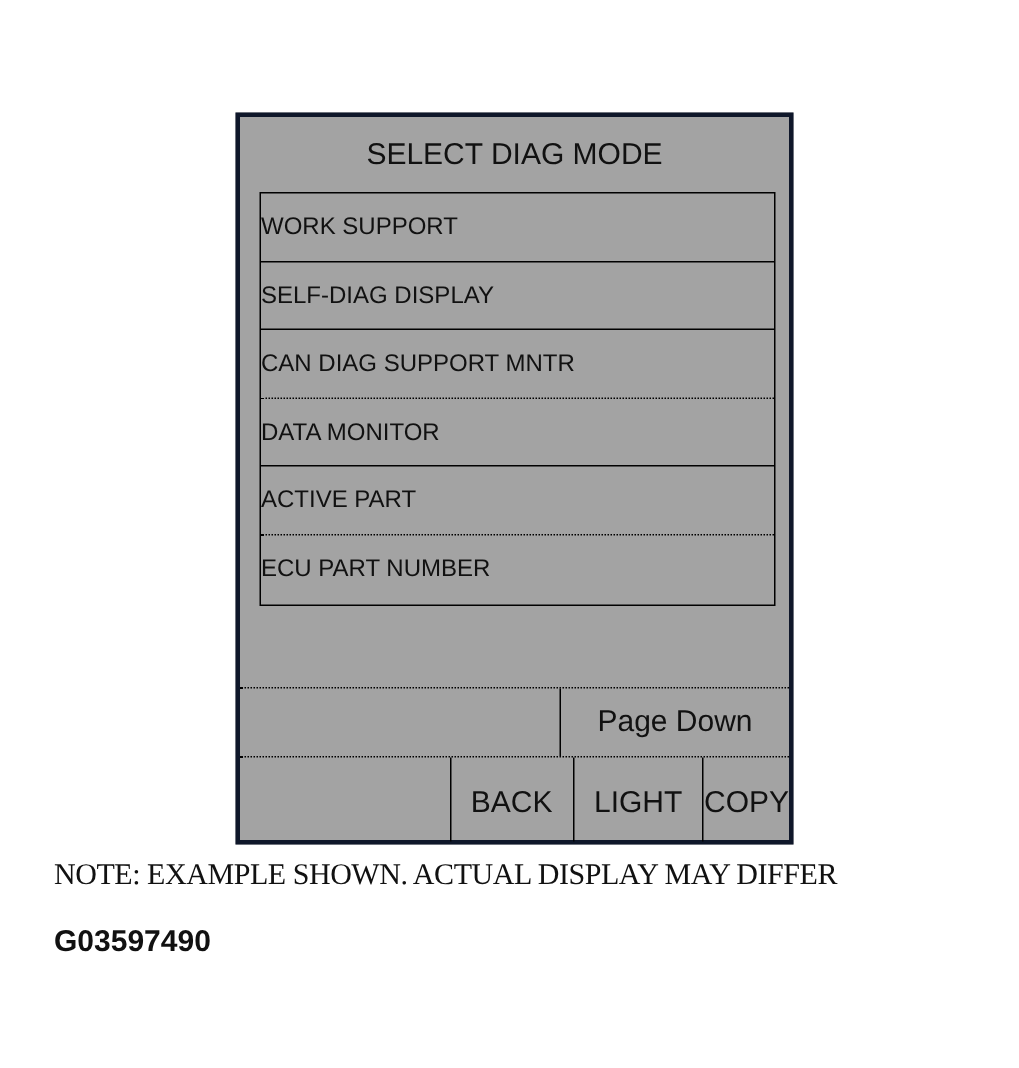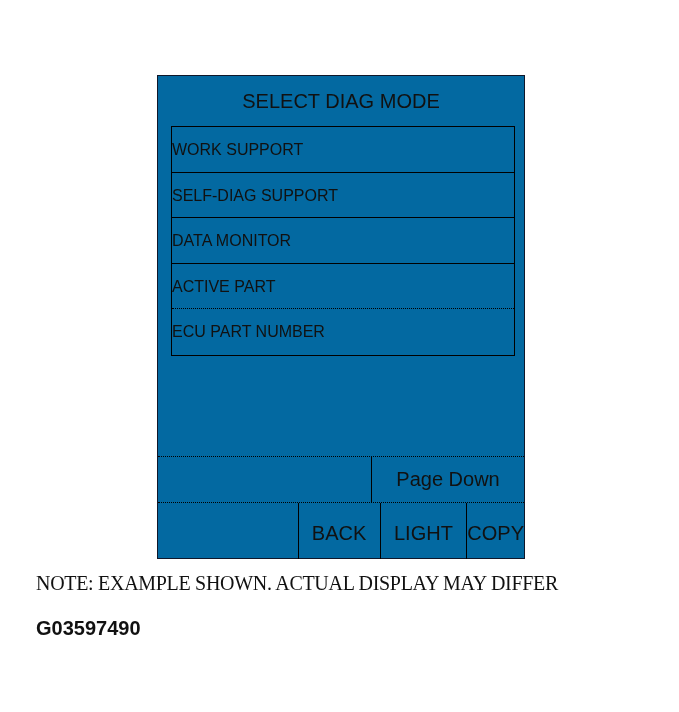--- a/index.html
+++ b/index.html
@@ -1,17 +1,17 @@
 <!DOCTYPE html>
 <html><head>
 <meta charset="utf-8">
 <style>
   html, body { margin: 0; padding: 0; background: #ffffff; }
   body { width: 679px; height: 712px; position: relative; font-family: "Liberation Sans", sans-serif; color: #111; }
-  .frame { position: absolute; left: 157px; top: 75px; width: 366px; height: 482px; border: 1px solid #0f172a; background: #0369a1; }
+  .frame { position: absolute; left: 157px; top: 75px; width: 366px; height: 482px; border: 3px solid #0f172a; background: #a3a3a3; }
   .title { position: absolute; left: 0; right: 0; top: 14px; text-align: center; font-size: 20px; }
   .menu { position: absolute; left: 13px; top: 50px; width: 342px; border: 1px solid #000; }
   .menu-item { height: 45.6px; line-height: 46px; text-align: left; font-size: 16px; border-bottom: 1px solid #000; cursor: pointer; box-sizing: border-box; }
   .menu-item:last-child { border-bottom: none; }
   .menu-item.dotted { border-bottom: 1px dotted #000; }
   .bottom { position: absolute; left: 0; right: 0; top: 380px; border-top: 1px dotted #000; }
   .row1 { display: flex; height: 45px; border-bottom: 1px dotted #000; padding-left: 32px; }
   .row1 .empty { width: 181px; border-right: 1px solid #000; }
   .row1 .pgdn { flex: 1; text-align: center; line-height: 45px; font-size: 20px; cursor: pointer; }
   .row2 { display: flex; height: 56px; padding-left: 48px; }
@@ -24,21 +24,22 @@
   .note { position: absolute; left: 36px; top: 572px; font-size: 20px; letter-spacing: -0.3px; font-family: Liberation Serif, serif; }
   .code { position: absolute; left: 36px; top: 617px; font-size: 20px; font-weight: bold; }
 </style>
 </head>
 <body>
 
 <div class="frame">
   <div class="title">SELECT DIAG MODE</div>
   <div class="menu">
     <div class="menu-item">WORK SUPPORT</div>
-    <div class="menu-item">SELF-DIAG SUPPORT</div>
+    <div class="menu-item">SELF-DIAG DISPLAY</div>
+    <div class="menu-item dotted">CAN DIAG SUPPORT MNTR</div>
     <div class="menu-item">DATA MONITOR</div>
     <div class="menu-item dotted">ACTIVE PART</div>
     <div class="menu-item">ECU PART NUMBER</div>
   </div>
   <div class="bottom">
     <div class="row1">
       <div class="empty"></div>
       <div class="pgdn">Page Down</div>
     </div>
     <div class="row2">

